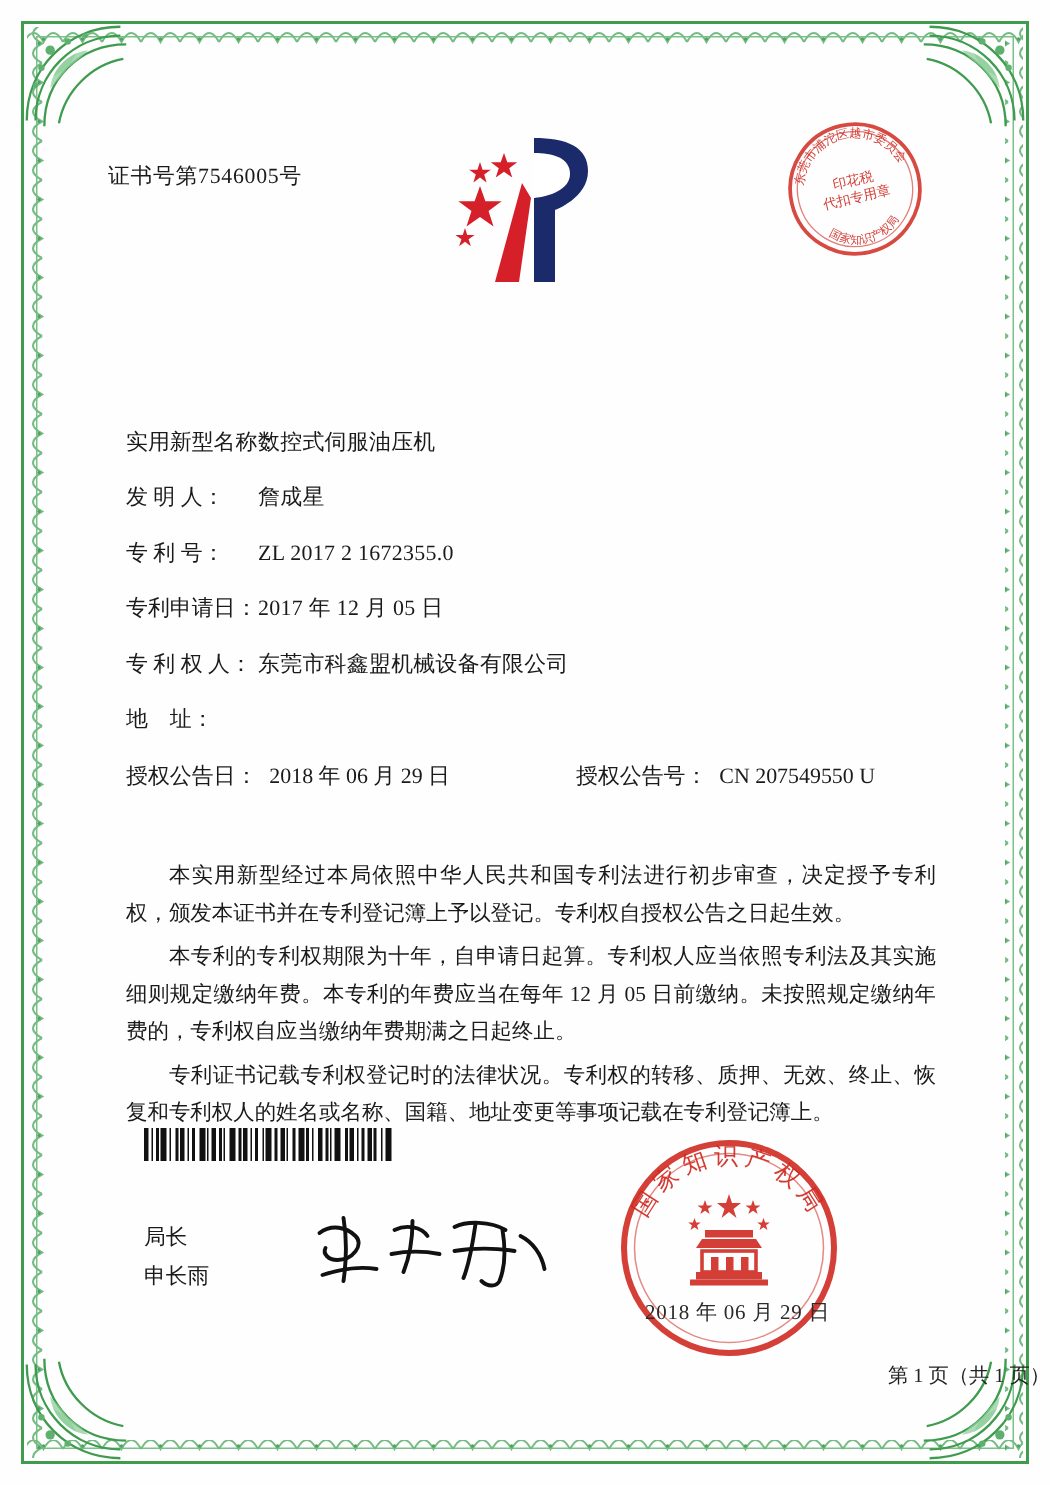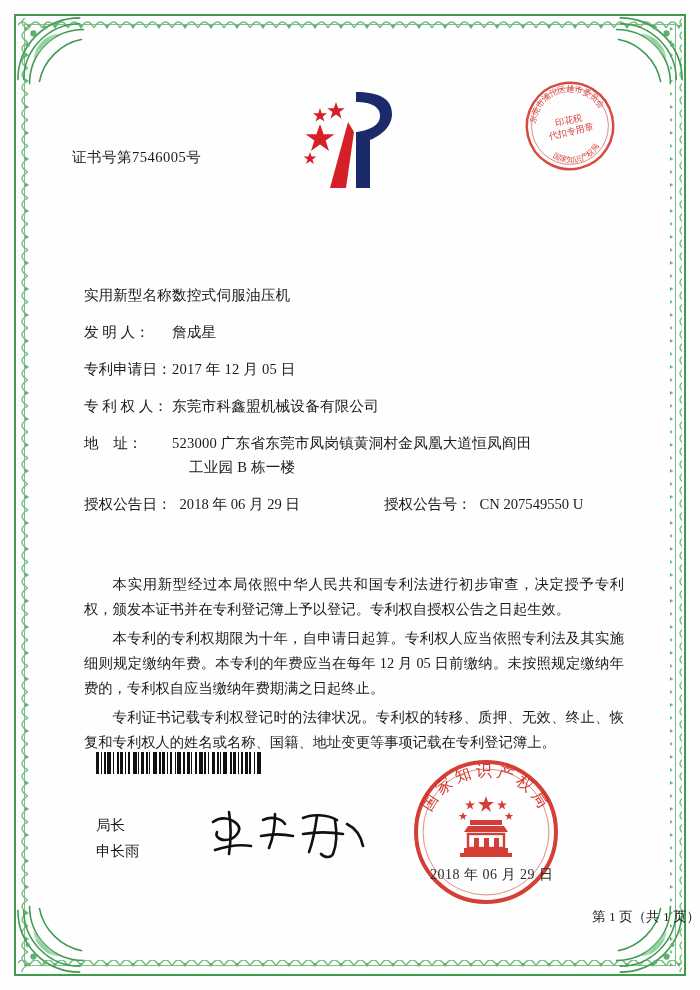--- a/index.html
+++ b/index.html
@@ -66,21 +66,20 @@
   .corner.br { right: 12px; bottom: 12px; transform: scale(-1,-1); }
 
   
   .cert-number {
     position: absolute;
     left: 72px;
     top: 108px;
     font-size: 14.5px;
     letter-spacing: .5px;
     font-family: "Liberation Serif", "DejaVu Serif", serif;
-    margin-top: 40px;
   }
 
   .logo {
     position: absolute;
     left: 296px;
     top: 88px;
     width: 112px;
     height: 106px;
   }
   .logo svg { display: block; width: 100%; height: 100%; }
@@ -357,37 +356,37 @@
     <div class="field-row">
       <div class="field-label">实用新型名称：</div>
       <div class="field-value">数控式伺服油压机</div>
     </div>
 
     <div class="field-row">
       <div class="field-label">发 明 人：</div>
       <div class="field-value">詹成星</div>
     </div>
 
+    <div class="field-row">
+      <div class="field-label">专 利 号：</div>
+      <div class="field-value">ZL 2017 2 1672355.0</div>
+    </div>
 
     <div class="field-row">
       <div class="field-label">专利申请日：</div>
       <div class="field-value">2017 年 12 月 05 日</div>
     </div>
 
     <div class="field-row">
       <div class="field-label">专 利 权 人：</div>
       <div class="field-value">东莞市科鑫盟机械设备有限公司</div>
     </div>
 
     <div class="field-row">
       <div class="field-label">地    址：</div>
-      <div class="field-value">
-        <span>523000  广东省东莞市凤岗镇黄洞村金凤凰大道恒凤阎田</span>
-        <span class="line2">工业园 B 栋一楼</span>
-      </div>
     </div>
 
     <div class="two-col">
       <div class="col-left">
         <span class="k">授权公告日：</span>
         <span class="v">2018 年 06 月 29 日</span>
       </div>
       <div class="col-right">
         <span class="k">授权公告号：</span>
         <span class="v">CN 207549550 U</span>

